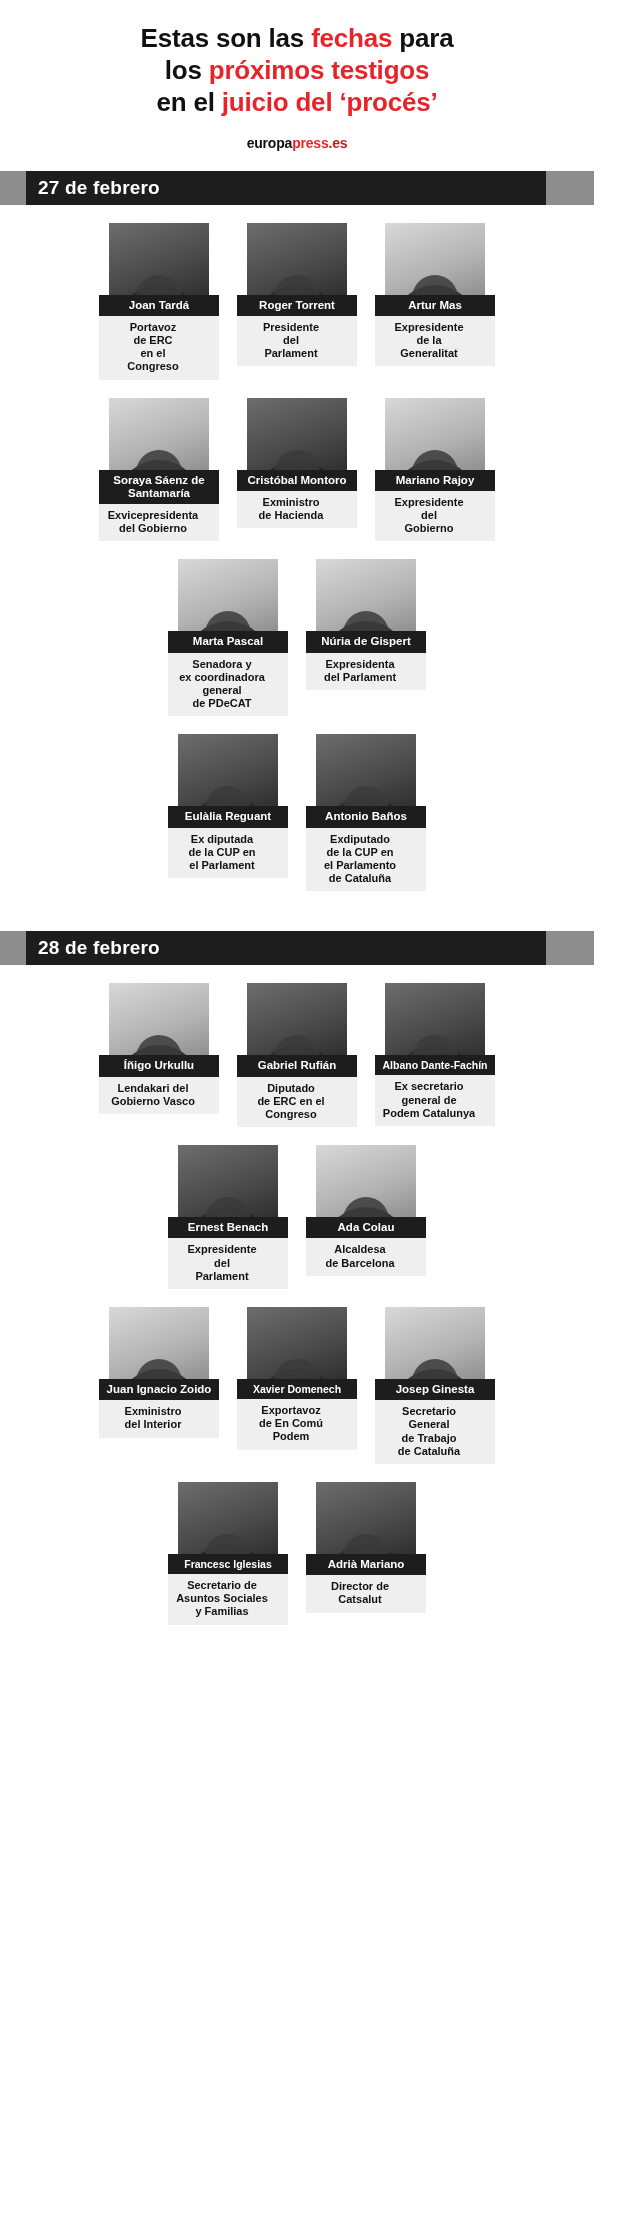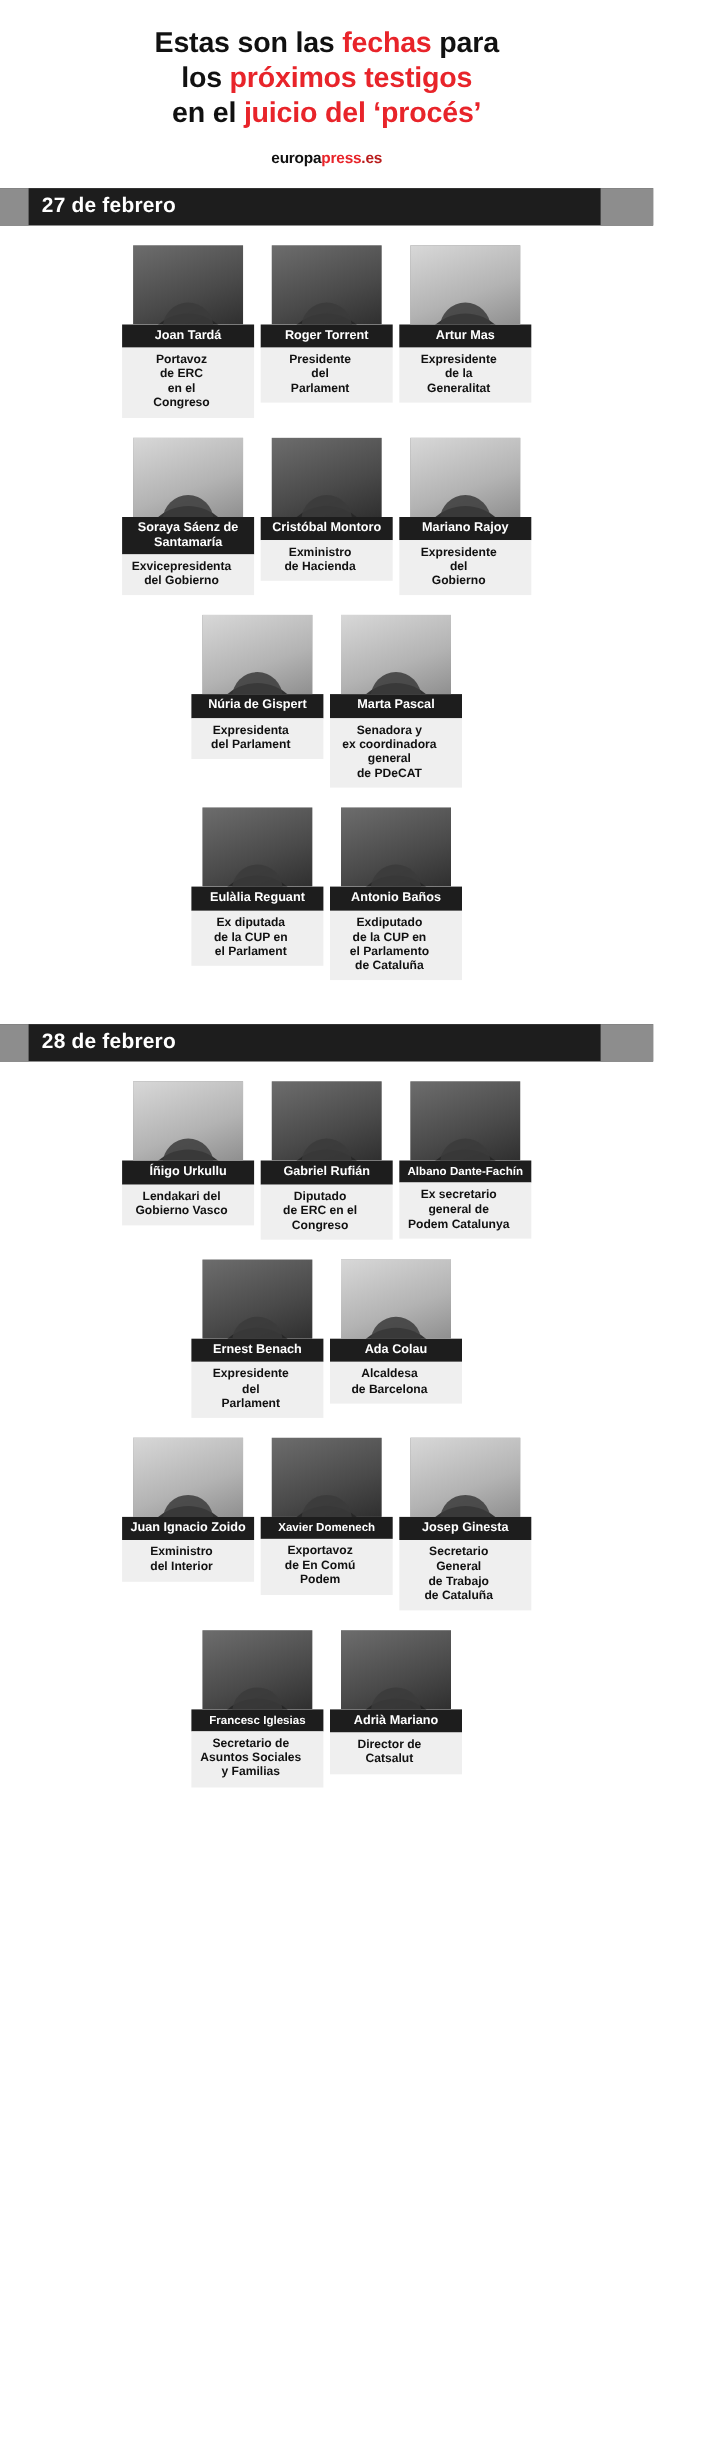--- a/index.html
+++ b/index.html
@@ -69,21 +69,21 @@
     width:48px;
     height:34px;
     background:#8d8d8d;
   }
 
   
   .row{
     display:flex;
     justify-content:center;
     align-items:flex-start;
-    gap:6px;
+    gap:18px;
     margin-top:18px;
   }
   .card{
     width:120px;
     display:flex;
     flex-direction:column;
     align-items:stretch;
   }
   .photo{
     width:100px;
@@ -249,36 +249,36 @@
     </div>
   </div>
 
   <div class="row">
     <div class="card">
       <div class="photo light">
           <div class="bg"></div>
           <div class="shoulders"></div>
           <div class="head"></div>
         </div>
-      <div class="name">Núria de Gispert</div>
-      <div class="role">Expresidenta
-del Parlament</div>
-    </div>
-    <div class="card">
-      <div class="photo light">
-          <div class="bg"></div>
-          <div class="shoulders"></div>
-          <div class="head"></div>
-        </div>
       <div class="name">Marta Pascal</div>
       <div class="role">Senadora y
 ex coordinadora
 general
 de PDeCAT</div>
     </div>
+    <div class="card">
+      <div class="photo light">
+          <div class="bg"></div>
+          <div class="shoulders"></div>
+          <div class="head"></div>
+        </div>
+      <div class="name">Núria de Gispert</div>
+      <div class="role">Expresidenta
+del Parlament</div>
+    </div>
   </div>
 
   <div class="row">
     <div class="card">
       <div class="photo dark">
           <div class="bg"></div>
           <div class="shoulders"></div>
           <div class="head"></div>
         </div>
       <div class="name">Eulàlia Reguant</div>

